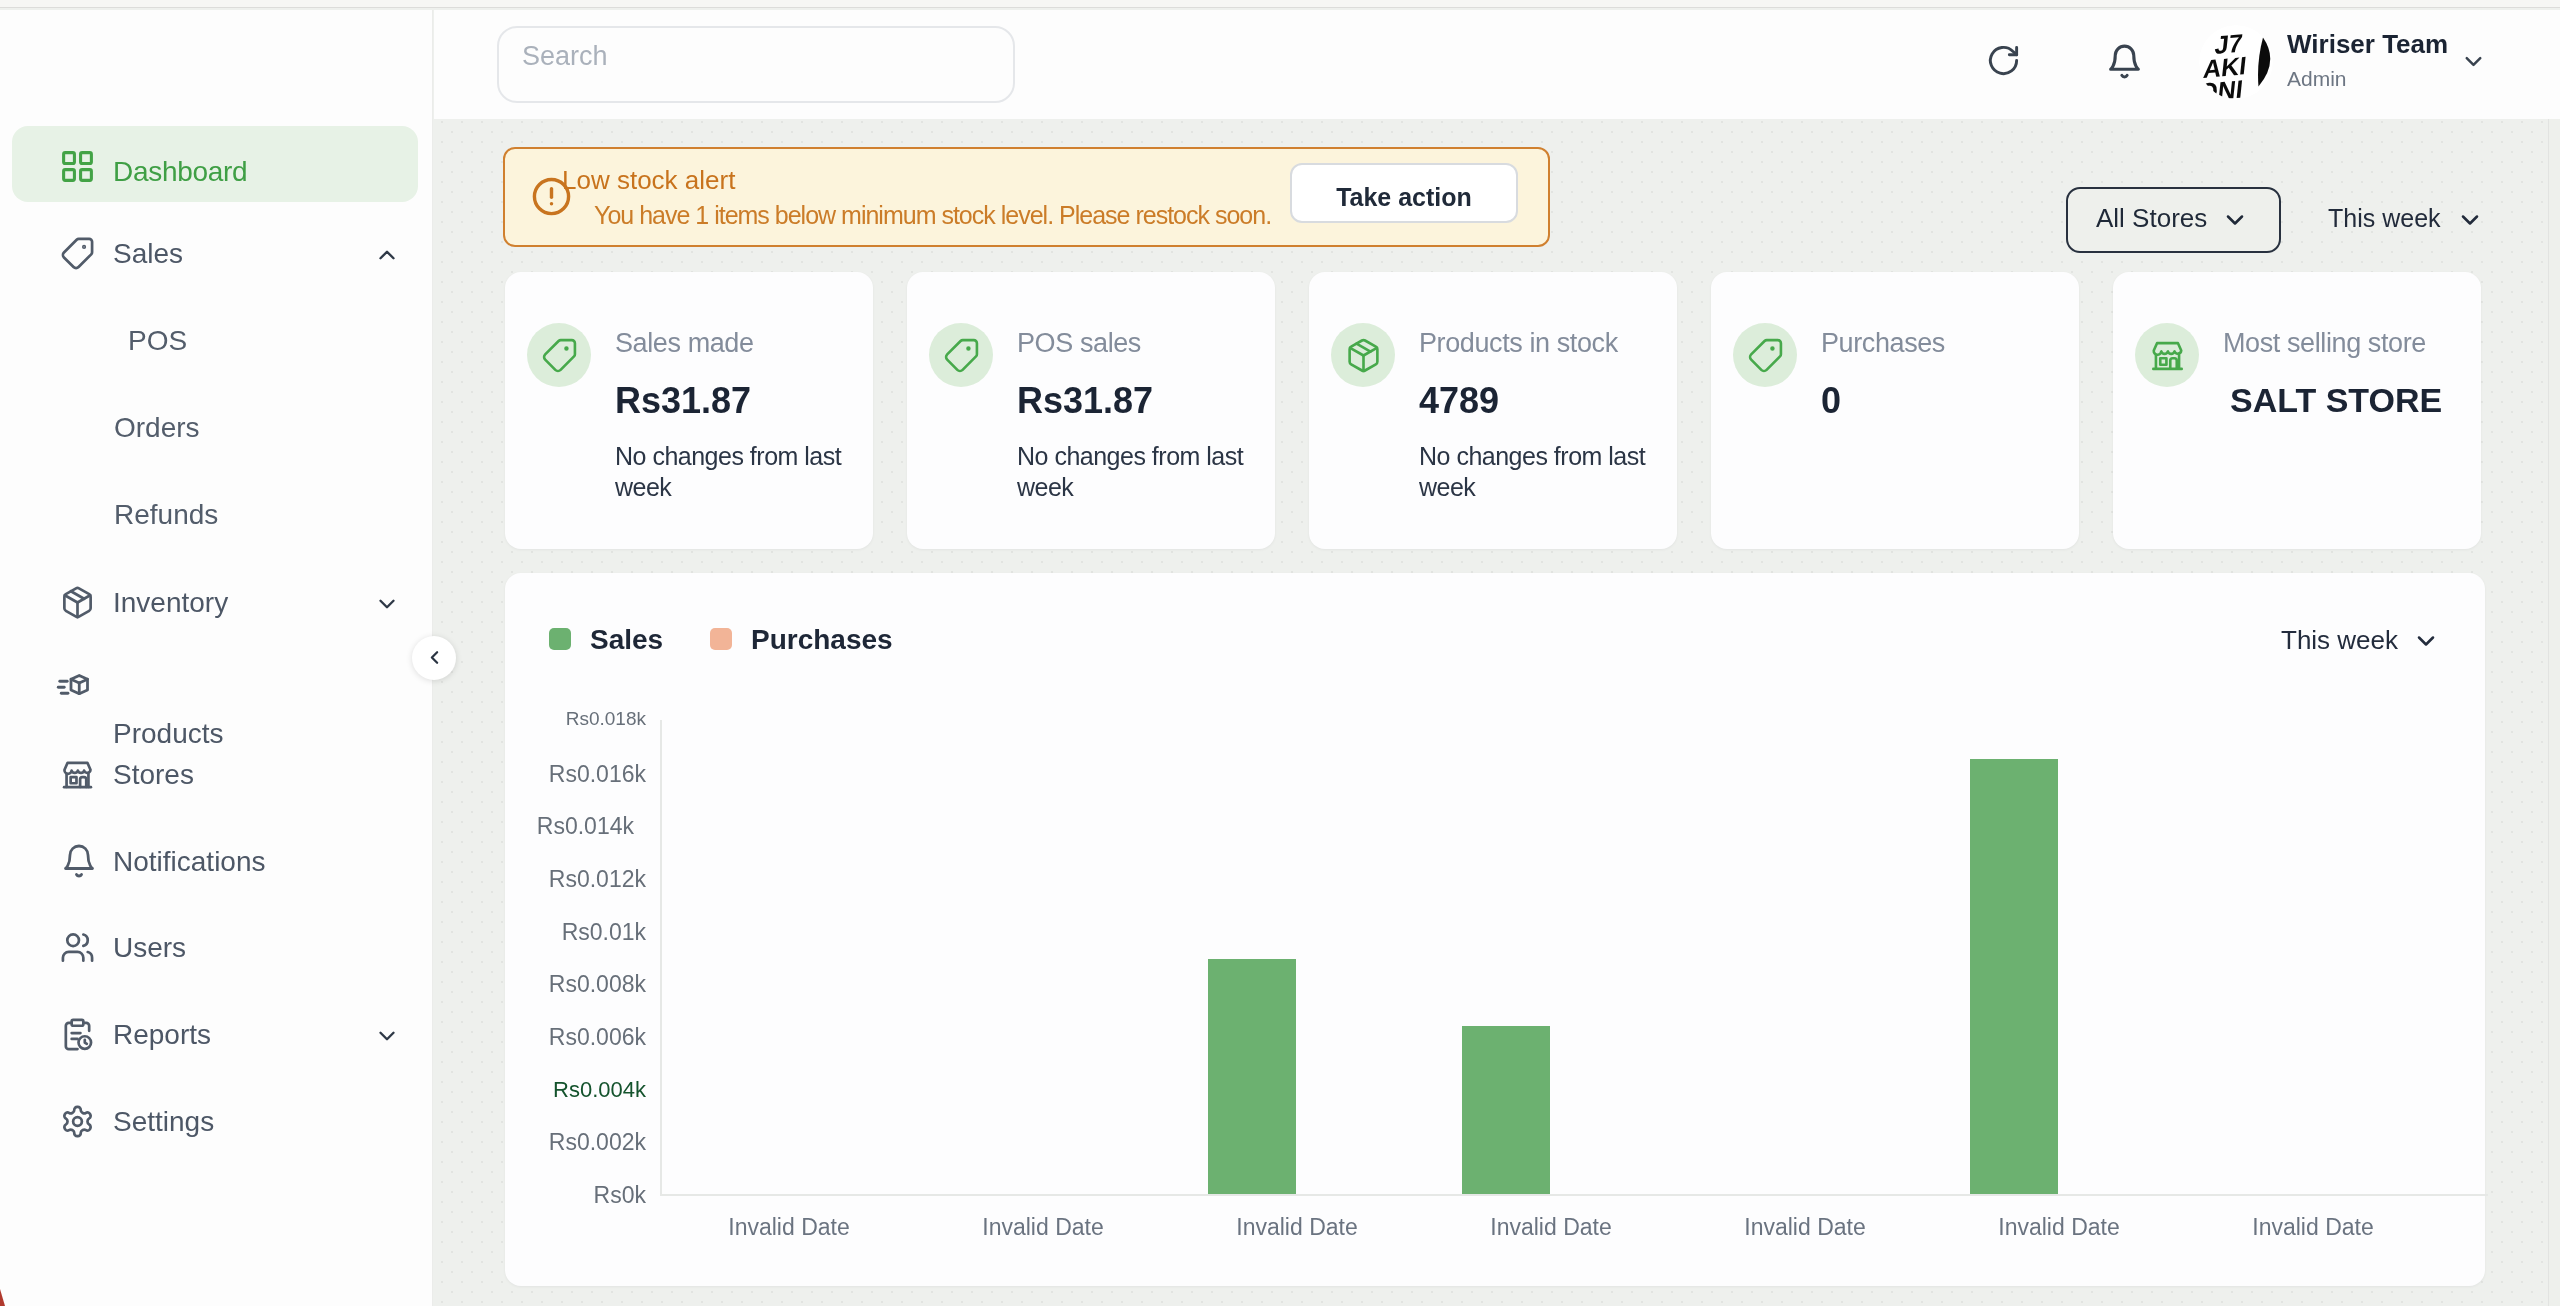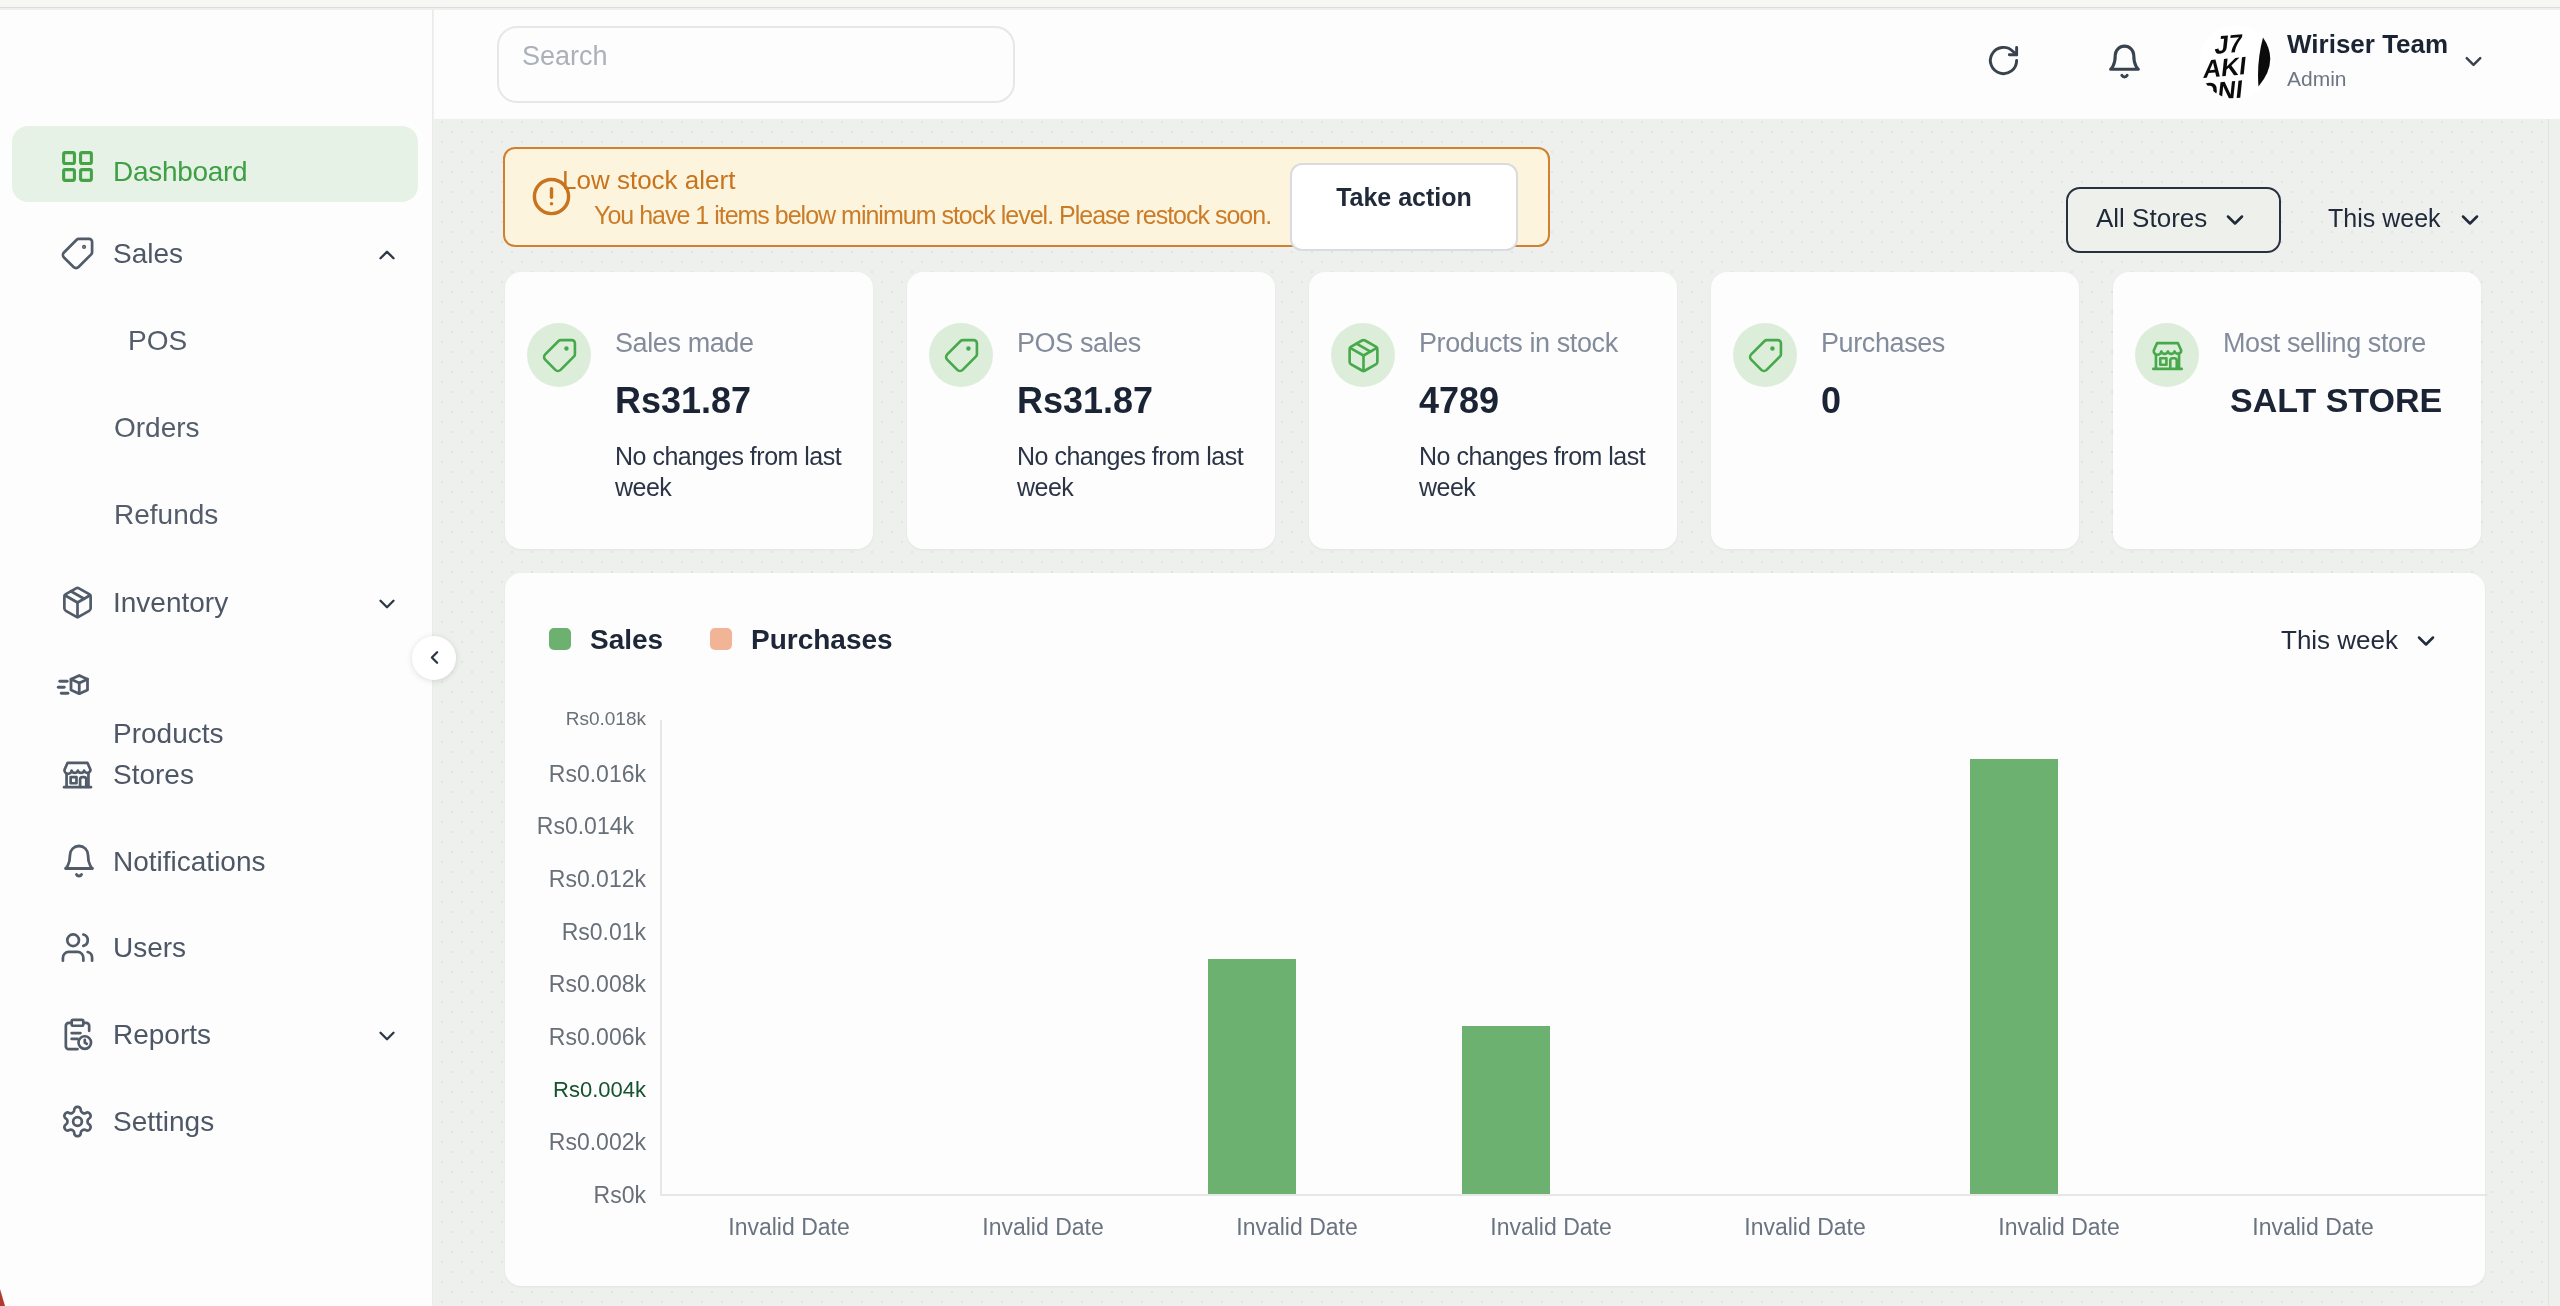--- a/index.html
+++ b/index.html
@@ -146,21 +146,21 @@
   </svg>
 
 <div class="abs" style="left:503px;top:147px;width:1047px;height:100px;background:#fcf4dc;border:2px solid #d0802f;border-radius:12px;"></div>
 <svg class="abs" style="left:531px;top:176px;" width="41" height="41" viewBox="0 0 24 24" fill="none" stroke="#c8741f" stroke-width="2" stroke-linecap="round" stroke-linejoin="round">
     <circle cx="12" cy="12" r="10"></circle>
     <line x1="12" y1="7.5" x2="12" y2="12.5"></line>
     <line x1="12" y1="16.2" x2="12.01" y2="16.2"></line>
   </svg>
 <div class="abs" style="left:562px;top:165px;font-size:26px;font-weight:normal;color:#c8731d;">Low stock alert</div>
 <div class="abs" style="left:594px;top:201px;font-size:25px;color:#cb7c28;letter-spacing:-1px;">You have 1 items below minimum stock level. Please restock soon.</div>
-<div class="abs" style="left:1290px;top:163px;width:228px;height:88px;background:#fff;border:2px solid #d8dbdf;border-radius:12px;text-align:center;line-height:64px;font-size:25px;font-weight:bold;color:#202a39;">Take action</div>
+<div class="abs" style="left:1290px;top:163px;width:228px;height:60px;background:#fff;border:2px solid #d8dbdf;border-radius:12px;text-align:center;line-height:64px;font-size:25px;font-weight:bold;color:#202a39;">Take action</div>
 
 <div class="abs" style="left:2066px;top:187px;width:215px;height:66px;border:2px solid #28313f;border-radius:14px;background:#eef0ec;"></div>
 <div class="abs" style="left:2096px;top:203px;font-size:26px;color:#1f2938;">All Stores</div>
 <svg class="abs" style="left:2221px;top:206px;" width="28" height="28" viewBox="0 0 24 24" fill="none" stroke="#1f2938" stroke-width="2.2" stroke-linecap="round" stroke-linejoin="round">
     <path d="m6 9 6 6 6-6"></path>
   </svg>
 <div class="abs" style="left:2328px;top:204px;font-size:25px;color:#222b3b;">This week</div>
 <svg class="abs" style="left:2456px;top:206px;" width="28" height="28" viewBox="0 0 24 24" fill="none" stroke="#222b3b" stroke-width="2.2" stroke-linecap="round" stroke-linejoin="round">
     <path d="m6 9 6 6 6-6"></path>
   </svg>

